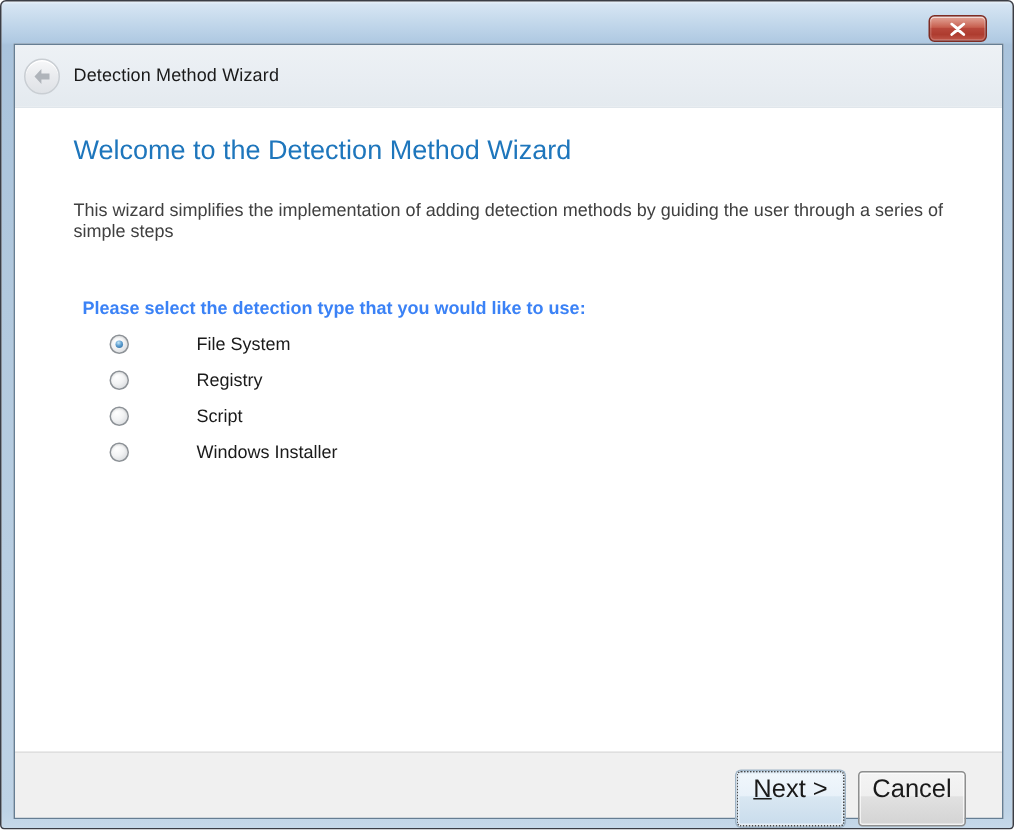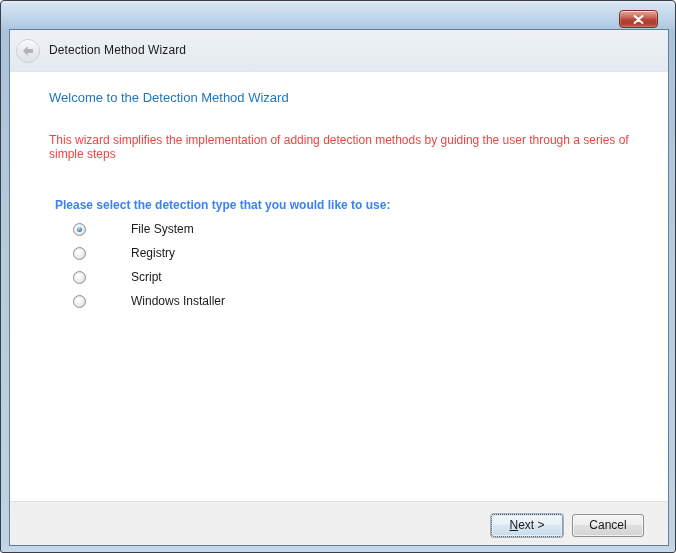--- a/index.html
+++ b/index.html
@@ -51,25 +51,25 @@
   }
   .nav-title {
     position:absolute; left:39px; top:13px;
     font-size:12px; color:#1A1A1A; letter-spacing:.1px;
   }
 
   .content { position:relative; flex:1 1 auto; background:#fff; }
 
   .welcome-heading {
     position:absolute; left:39px; top:18px;
-    font-size:13px; font-weight:400; color:#1E76BC;
+    font-size:18px; font-weight:400; color:#1E76BC;
   }
   .description {
     position:absolute; left:39px; top:61px; width:600px;
-    font-size:12px; color:#ef4444;
+    font-size:12px; color:#404040;
   }
   .prompt {
     position:absolute; left:45px; top:126px;
     font-size:12px; font-weight:bold; color:#3b82f6;
   }
 
   .radio-group { position:absolute; left:63px; top:150px; }
   .radio-row {
     display:flex; align-items:center; height:14px; margin-bottom:10px;
     cursor:default;
@@ -89,22 +89,22 @@
   }
   .radio-label { margin-left:5px; font-size:12px; color:#1A1A1A; white-space:nowrap; }
 
   
   .footer {
     flex:0 0 44px; height:44px;
     background:#F0F0F0; border-top:1px solid #DFDFDF;
     position:relative;
   }
   .btn {
-    position:absolute; top:12px; height:23px; width:72px;
-    font-size:12px; color:#1A1A1A; text-align:center; line-height:21px;
+    position:absolute; top:12px; height:37px; width:72px;
+    font-size:17px; color:#1A1A1A; text-align:center; line-height:21px;
     border-radius:3px; cursor:default;margin-left:12px;
   }
   .btn-cancel {
     right:24px;
     border:1px solid #8E8F8F;
     background:linear-gradient(180deg,#F4F4F4 0%,#EFEFEF 45%,#E1E1E1 46%,#D3D3D3 100%);
     box-shadow:inset 0 0 0 1px rgba(255,255,255,.7);
   }
   .btn-next {
     right:105px;

